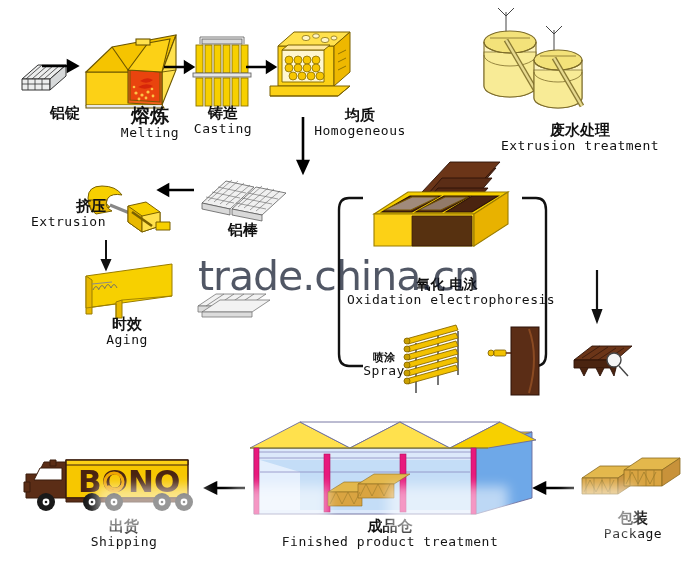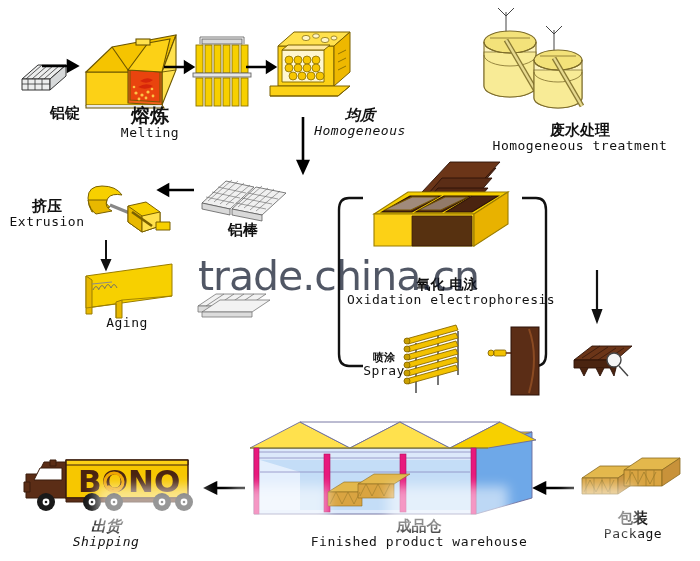--- a/index.html
+++ b/index.html
@@ -101,20 +101,24 @@
           <rect x="8" y="46" width="7" height="28"></rect>
             <rect x="17" y="46" width="7" height="28"></rect>
           <rect x="26" y="46" width="7" height="28"></rect>
             <rect x="35" y="46" width="7" height="28"></rect>
           <rect x="44" y="46" width="7" height="28"></rect>
             <rect x="53" y="46" width="7" height="28"></rect>
         </g>
       </g>
     </svg>
   </div>
+  <div class="cap" style="left:188px;top:105px;width:70px;">
+    <span class="zh" style="font-size:15px">铸造</span>
+    <span class="en" style="font-size:13px">Casting</span>
+  </div>
 
   <div class="arrow" style="left:246px;top:61px;">
     <svg width="30" height="12" viewBox="0 0 30 12">
         <path d="M0 6 L21 6 M21 1 L29 6 L21 11 Z" stroke="#000" stroke-width="2.4" fill="#000"></path>
       </svg>
   </div>
 
   <div class="node" style="left:262px;top:24px;">
     <svg width="92" height="82" viewBox="0 0 92 82">
       <g stroke="#7a6100" stroke-width="1">
@@ -144,21 +148,21 @@
         <ellipse cx="44" cy="14" rx="4" ry="2.6"></ellipse>
           <ellipse cx="54" cy="12" rx="3.4" ry="2.2"></ellipse>
         <ellipse cx="63" cy="16" rx="4" ry="2.6"></ellipse>
           <ellipse cx="72" cy="14" rx="3" ry="2"></ellipse>
       </g>
       <g stroke="#7a6100" stroke-width=".8" fill="none">
         <path d="M76 30 L84 26 M76 38 L84 34 M76 46 L84 42"></path>
       </g>
     </svg>
   </div>
-  <div class="cap" style="left:300px;top:107px;width:120px;font-style:italic;">
+  <div class="cap" style="left:300px;top:107px;width:120px;">
     <span class="zh" style="font-size:15px">均质</span>
     <span class="en" style="font-size:13px">Homogeneous</span>
   </div>
 
   <div class="node" style="left:478px;top:6px;">
     <svg width="140" height="120" viewBox="0 0 140 120">
       <g stroke="#8a7a33" stroke-width="1" fill="none">
         <path d="M28 30 L28 6 M28 10 L20 2 M28 10 L36 2" stroke="#444"></path>
         <path d="M76 48 L76 24 M76 28 L68 20 M76 28 L84 20" stroke="#444"></path>
       </g>
@@ -181,21 +185,21 @@
         <path d="M56 54 a24 10 0 0 0 48 0" fill="none"></path>
         <path d="M56 66 a24 10 0 0 0 48 0" fill="none" stroke-width=".8"></path>
         <path d="M62 50 L98 50" stroke-width=".8" fill="none"></path>
       </g>
       <path d="M76 52 L104 100" stroke="#8a7a33" stroke-width="5" fill="none"></path>
       <path d="M76 52 L104 100" stroke="#e6d98f" stroke-width="2.4" fill="none"></path>
     </svg>
   </div>
   <div class="cap" style="left:490px;top:122px;width:180px;">
     <span class="zh" style="font-size:15px">废水处理</span>
-    <span class="en" style="font-size:13px">Homogeneous treatment</span>
+    <span class="en" style="font-size:13px">Extrusion treatment</span>
   </div>
 
   <div class="arrow" style="left:296px;top:117px;">
     <svg width="14" height="56" viewBox="0 0 14 56">
         <path d="M7 0 L7 44 M2 44 L7 55 L12 44 Z" stroke="#000" stroke-width="2.6" fill="#000"></path>
       </svg>
   </div>
 
   <div class="node" style="left:198px;top:175px;">
     <svg width="94" height="52" viewBox="0 0 94 52">
@@ -231,21 +235,21 @@
         <path d="M4 18 q2 10 8 14 l16 -3 q-8 -4 -5 -11 Z" fill="#e8b800"></path>
         <path d="M26 23 L48 32" stroke="#888" stroke-width="3.2" fill="none"></path>
         <path d="M44 24 L62 20 L76 30 L76 44 L58 50 L44 40 Z" fill="#f7d000"></path>
         <path d="M44 24 L44 40 L58 50 L58 34 Z" fill="#e8b800"></path>
         <path d="M58 34 L76 30 L76 44 L58 50 Z" fill="#ffe14d"></path>
         <path d="M48 30 L68 44" stroke="#7a6100" stroke-width="2.6" fill="none"></path>
         <path d="M72 40 L86 40 L86 48 L72 48 Z" fill="#f7d000"></path>
       </g>
     </svg>
   </div>
-  <div class="cap" style="left:4px;top:198px;width:86px;text-align:center">
+  <div class="cap" style="left:20px;top:198px;width:86px;text-align:right">
     <span class="zh" style="font-size:15px">挤压</span>
     <span class="en" style="font-size:13px">Extrusion</span>
   </div>
 
   <div class="arrow" style="left:101px;top:240px;">
     <svg width="10" height="30" viewBox="0 0 10 30">
         <path d="M5 0 L5 20 M1 20 L5 29 L9 20 Z" stroke="#111" stroke-width="2" fill="#111"></path>
       </svg>
   </div>
 
@@ -257,20 +261,21 @@
         <path d="M36 40 L36 56 L42 56 L42 38 Z" fill="#e8b800"></path>
         <path d="M6 46 L36 42 L36 56 M42 38 L92 34" fill="none" stroke-width=".9"></path>
         <path d="M12 22 L32 20" stroke="#8a8a8a" stroke-width="1" fill="none"></path>
       </g>
       <g stroke="#6a6a6a" stroke-width=".9" fill="none">
         <path d="M13 28 q3 -7 6 0 M19 27 q3 -7 6 0 M25 26 q3 -7 6 0 M31 26 q3 -7 6 0"></path>
       </g>
     </svg>
   </div>
   <div class="cap" style="left:72px;top:316px;width:110px;">
+    <span class="zh" style="font-size:15px">时效</span>
     <span class="en" style="font-size:13px">Aging</span>
   </div>
 
   <div class="node" style="left:196px;top:286px;">
     <svg width="80" height="34" viewBox="0 0 80 34">
       <g stroke="#777" stroke-width=".8" fill="#f2f2f2">
         <path d="M2 20 L20 8 L70 8 L52 20 Z"></path>
         <path d="M2 20 L52 20 L52 26 L2 26 Z" fill="#dcdcdc"></path>
         <path d="M10 20 L28 8 M20 20 L38 8 M30 20 L48 8 M40 20 L58 8"></path>
         <path d="M6 26 L24 14 L74 14 L56 26 Z" fill="#f2f2f2"></path>
@@ -449,23 +454,23 @@
         <path d="M88 78 L122 78 L122 92 L88 92 Z" fill="#d9a441"></path>
         <path d="M118 70 L134 60 L170 60 L154 70 Z" fill="#e3b84c"></path>
         <path d="M118 70 L154 70 L154 84 L118 84 Z" fill="#d9a441"></path>
         <g fill="none" stroke="#9a7a2a" stroke-width=".6">
           <path d="M90 90 L96 78 L102 90 L108 78 L114 90 L120 78"></path>
           <path d="M120 82 L126 70 L132 82 L138 70 L144 82 L150 70"></path>
         </g>
       </g>
     </svg>
   </div>
-  <div class="cap" style="left:280px;top:518px;width:220px;margin-left:29px;">
+  <div class="cap" style="left:280px;top:518px;width:220px;">
     <span class="zh" style="font-size:15px">成品仓</span>
-    <span class="en" style="font-size:13px">Finished product warehouse</span>
+    <span class="en" style="font-size:13px">Finished product treatment</span>
   </div>
 
   <div class="arrow" style="left:205px;top:482px;">
     <svg width="40" height="12" viewBox="0 0 40 12">
         <path d="M40 6 L11 6 M11 1 L1 6 L11 11 Z" stroke="#000" stroke-width="2.6" fill="#000"></path>
       </svg>
   </div>
 
   <div class="node" style="left:22px;top:452px;">
     <svg width="180" height="64" viewBox="0 0 180 64">
@@ -502,21 +507,21 @@
       </g>
       <g fill="#1a1a1a">
         <circle cx="24" cy="50" r="1.3"></circle>
           <circle cx="70" cy="50" r="1.3"></circle>
         <circle cx="92" cy="50" r="1.3"></circle>
           <circle cx="140" cy="50" r="1.3"></circle>
         <circle cx="162" cy="50" r="1.3"></circle>
       </g>
     </svg>
   </div>
-  <div class="cap" style="left:56px;top:518px;width:100px;font-style:italic;">
+  <div class="cap" style="left:74px;top:518px;width:100px;">
     <span class="zh" style="font-size:15px">出货</span>
     <span class="en" style="font-size:13px">Shipping</span>
   </div>
 
   <div class="wm">
     <div class="haze" style="left:96px;width:110px;"></div>
     <div class="haze" style="left:232px;width:96px;"></div>
     <div class="haze" style="left:388px;width:120px;"></div>
     <div class="haze" style="left:566px;width:70px;"></div>
   </div>

